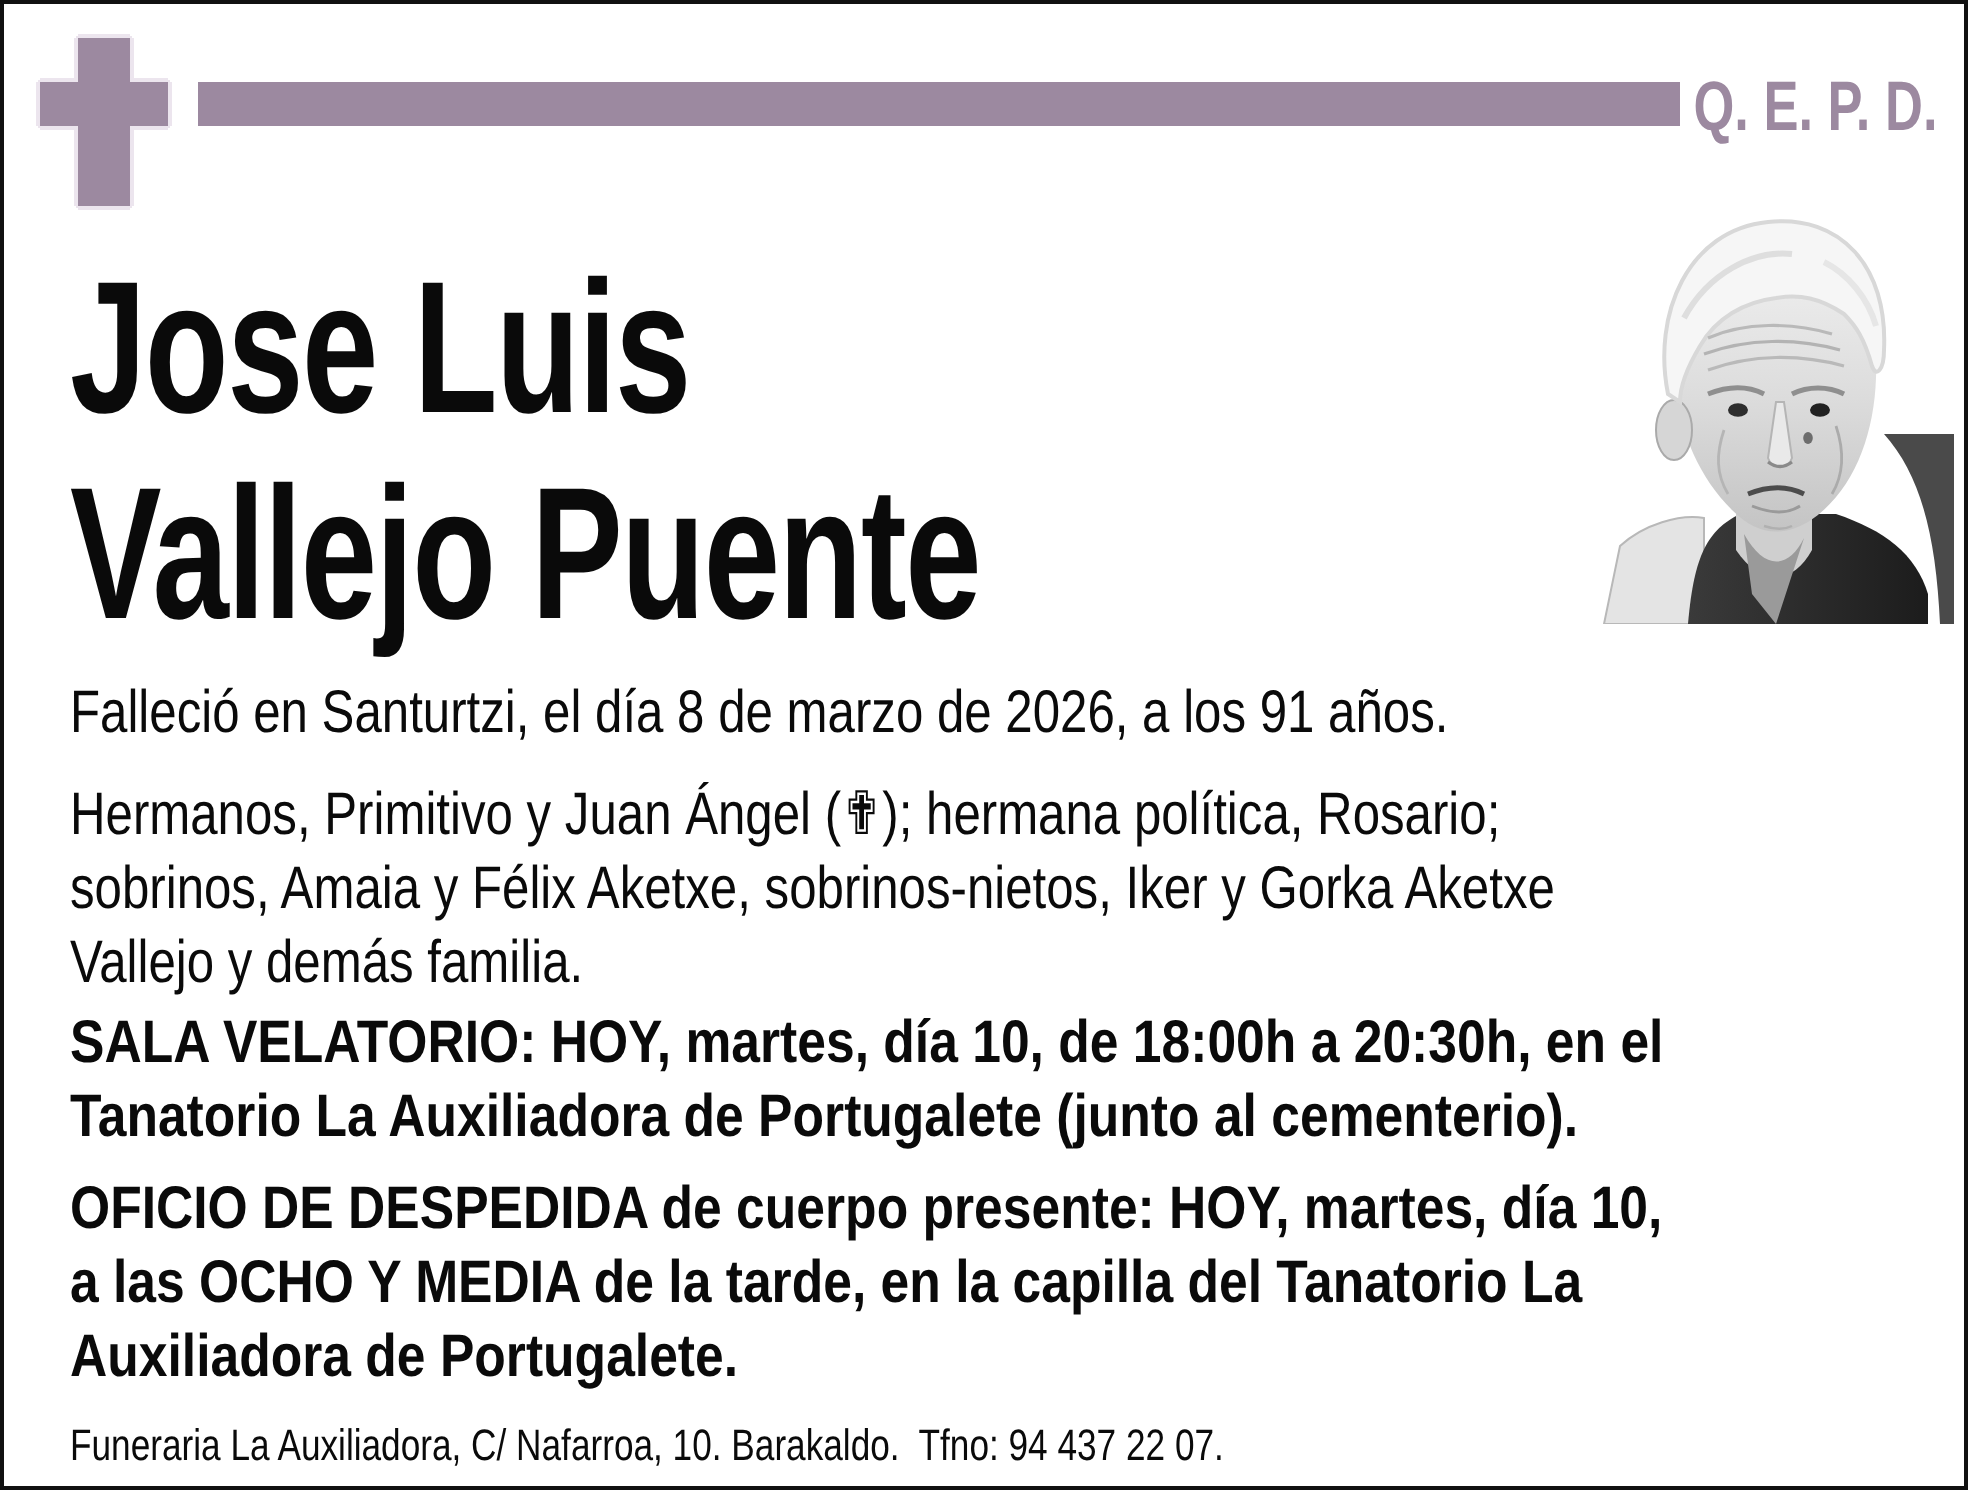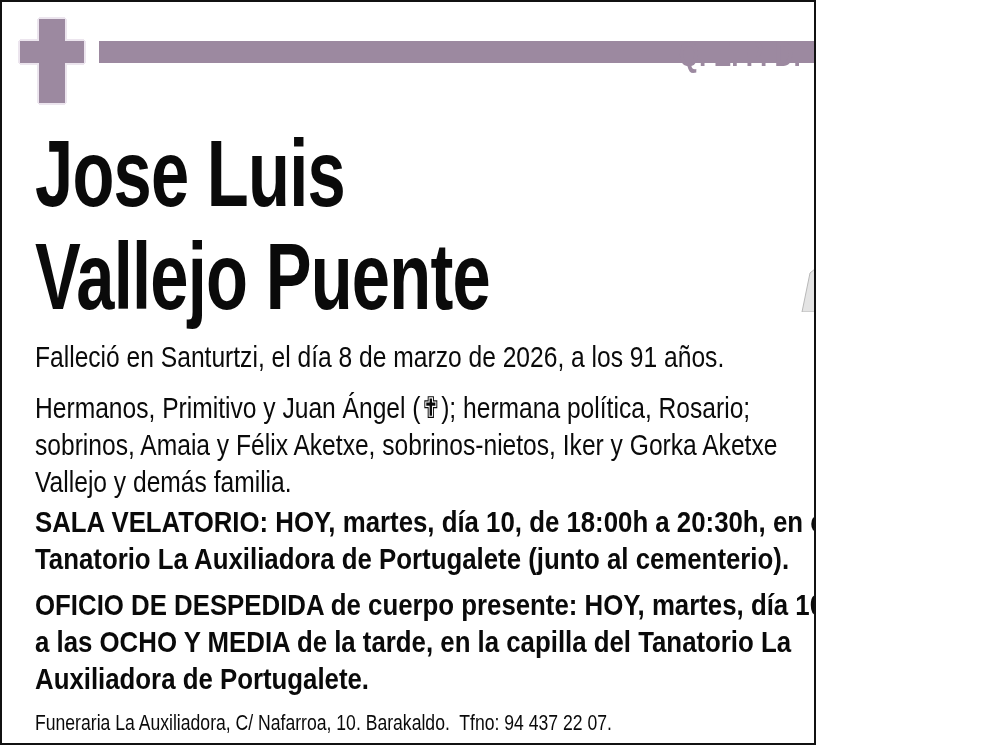--- a/index.html
+++ b/index.html
@@ -1,18 +1,18 @@
 <!DOCTYPE html>
 <html><head>
 <meta charset="utf-8">
 <style>
   html,body{margin:0;padding:0;background:#ffffff;}
   .sheet{
     position:relative;
-    width:816px;height:745px;
+    width:984px;height:745px;
     box-sizing:border-box;
     background:#ffffff;
     border:2px solid #111111;
     overflow:hidden;
     font-family:"Liberation Sans", sans-serif;
     color:#000000;
   }
   
   .cross-wrap{
     position:absolute;left:0;top:0;width:100px;height:110px;

